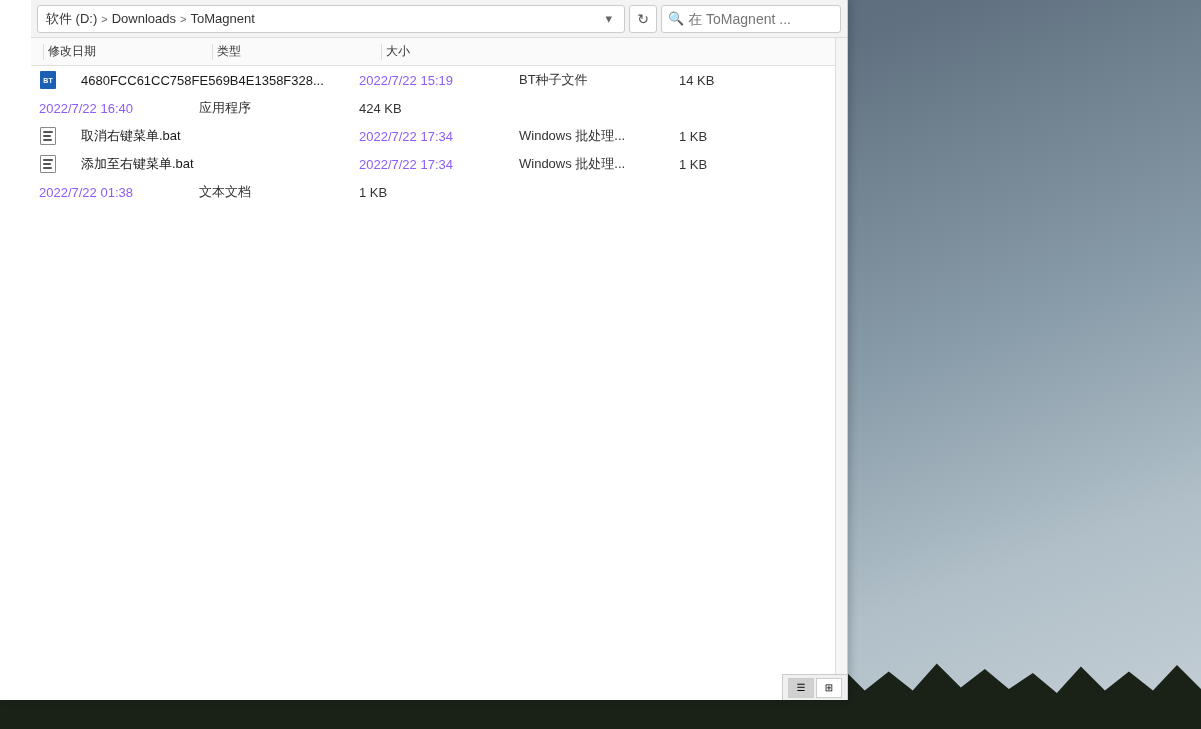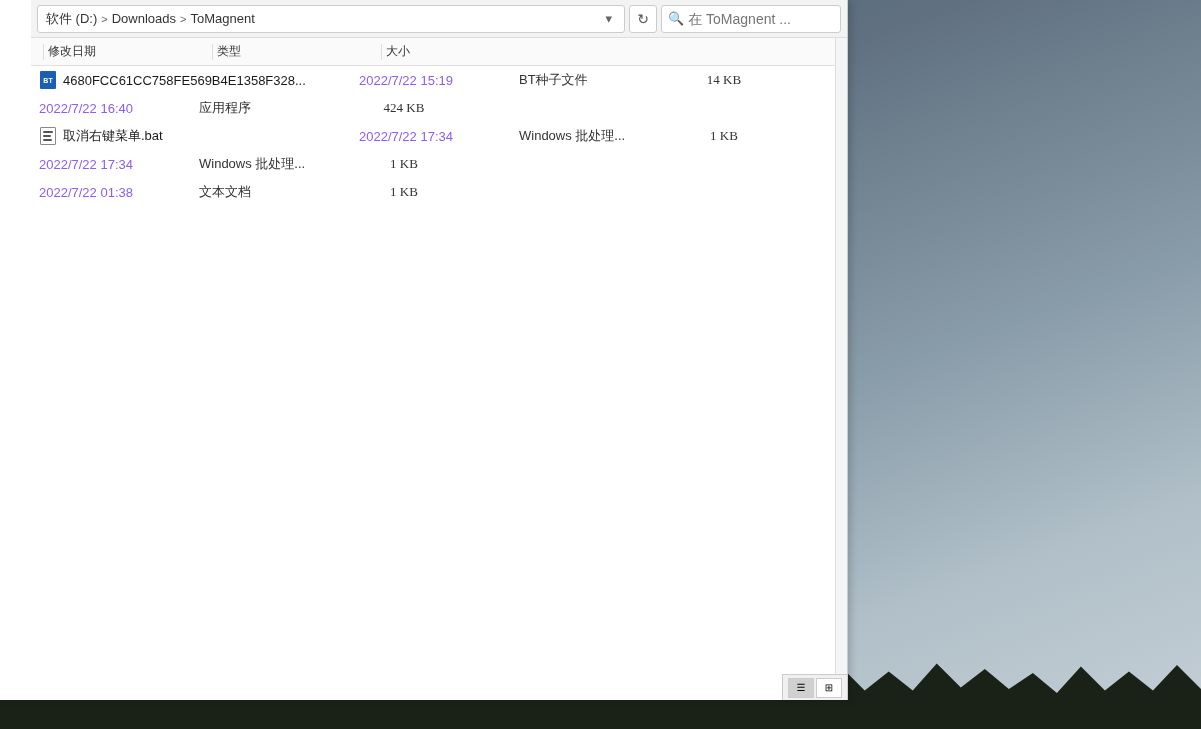--- a/index.html
+++ b/index.html
@@ -192,21 +192,21 @@
       height: 28px;
       padding: 0 8px;
       cursor: pointer;
       font-size: 13px;
       color: #1a1a1a;
     }
 
     .file-row .col-name {
       display: flex;
       align-items: center;
-      gap: 6px;
+      gap: 24px;
       overflow: hidden;
       text-overflow: ellipsis;
       white-space: nowrap;
     }
 
     .file-icon {
       width: 18px;
       height: 18px;
       flex-shrink: 0;
       display: flex;
@@ -308,23 +308,22 @@
     }
 
     .col-type-val {
       width: 160px;
       white-space: nowrap;
       color: #333;
     }
 
     .col-size-val {
       width: 90px;
-      text-align: center;
+      text-align: left;
       color: #333;
-      font-family: Liberation Serif, serif;
     }
 
     
     .col-divider {
       width: 1px;
       height: 16px;
       background: #ddd;
       margin: 0 4px;
     }
 
@@ -436,20 +435,30 @@
       <div class="bat-line" style="width:90%"></div>
     </div>
                 </div>
       <span class="file-name-text">取消右键菜单.bat</span>
     </div>
     <div class="col-date-val">2022/7/22 17:34</div>
     <div class="col-type-val">Windows 批处理...</div>
     <div class="col-size-val">1 KB</div>
   </div>
             <div class="file-row">
+    <div class="col-name">
+      <div class="file-icon">
+                  <div class="icon-bat">
+      <div class="bat-line" style="width:100%"></div>
+      <div class="bat-line" style="width:80%"></div>
+      <div class="bat-line" style="width:90%"></div>
+    </div>
+                </div>
+      <span class="file-name-text">添加至右键菜单.bat</span>
+    </div>
     <div class="col-date-val">2022/7/22 17:34</div>
     <div class="col-type-val">Windows 批处理...</div>
     <div class="col-size-val">1 KB</div>
   </div>
             <div class="file-row">
     <div class="col-date-val">2022/7/22 01:38</div>
     <div class="col-type-val">文本文档</div>
     <div class="col-size-val">1 KB</div>
   </div>
           </div>

